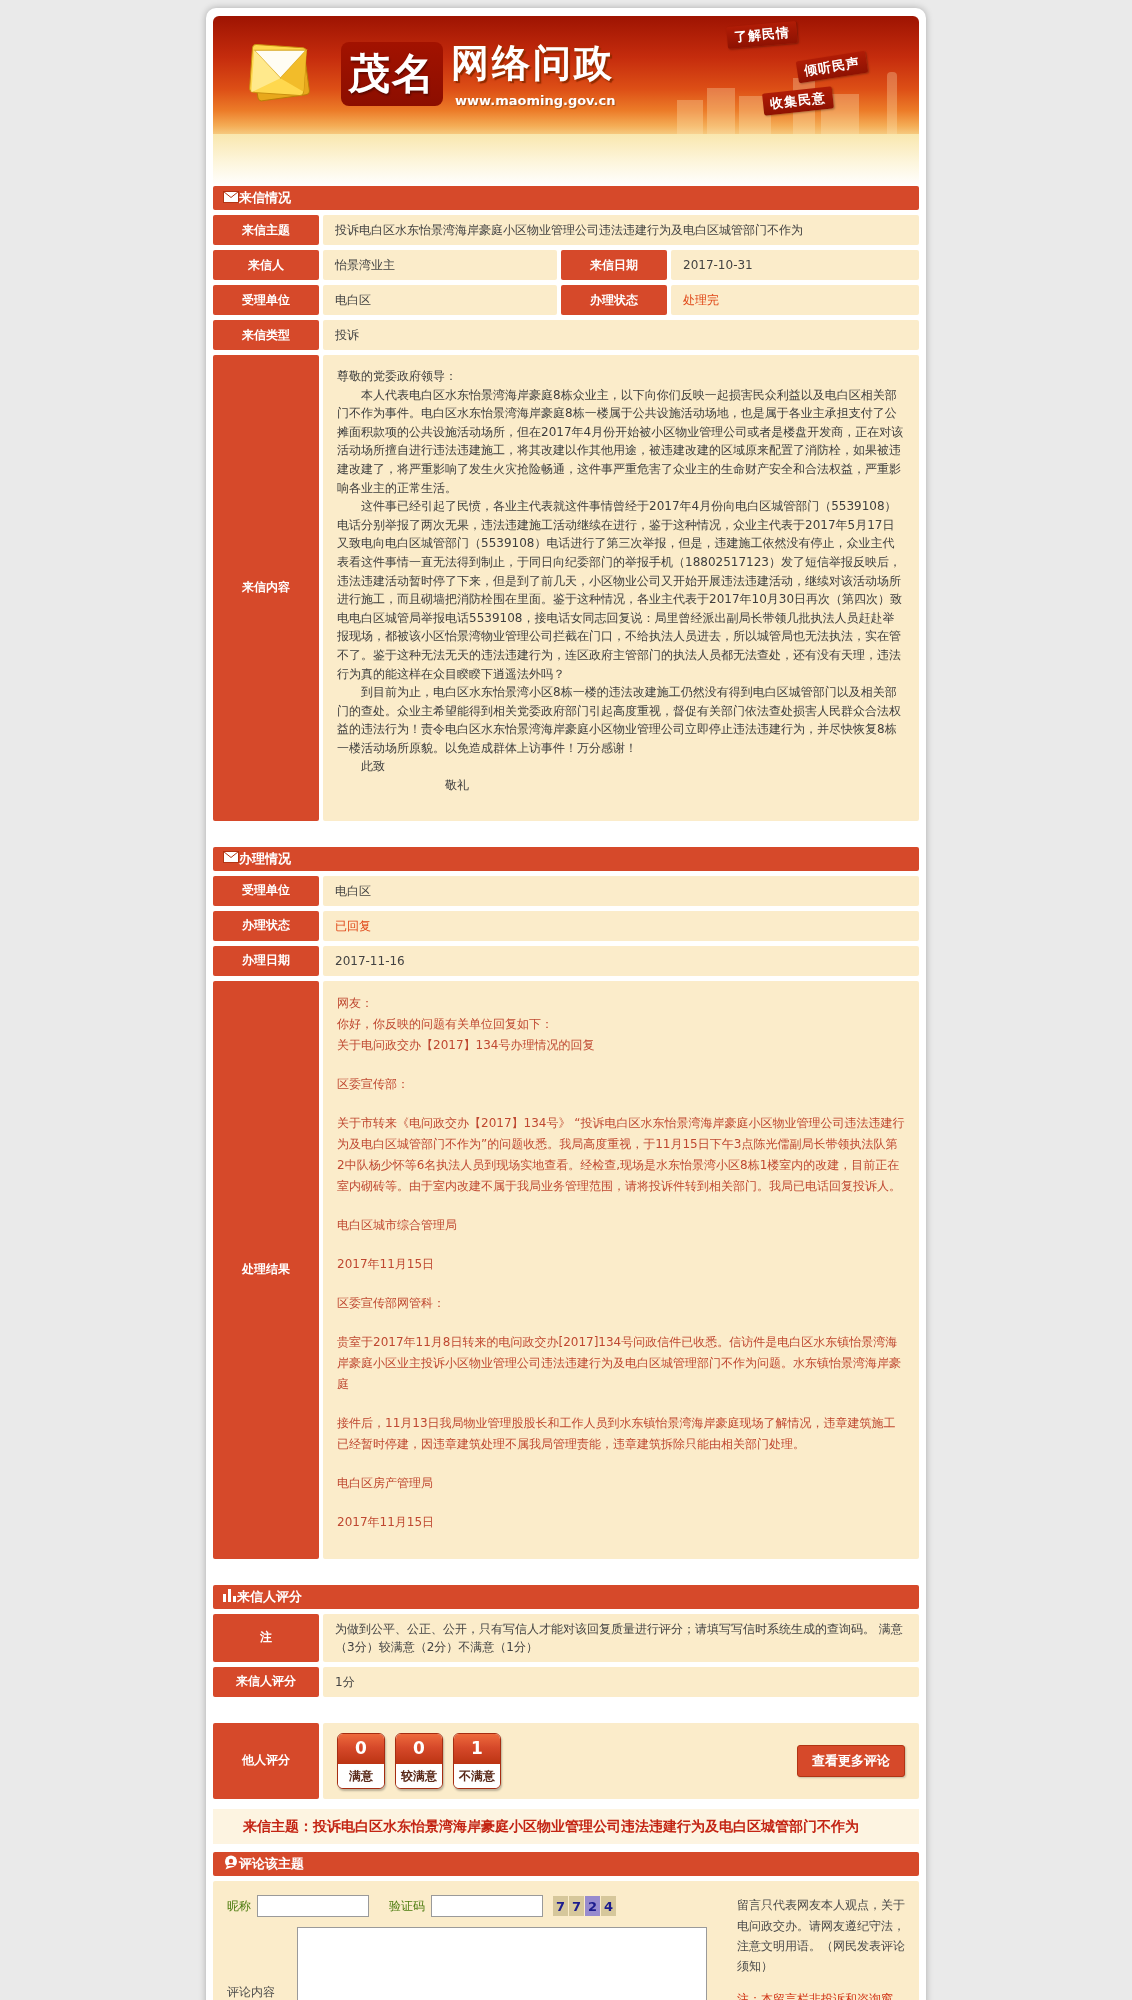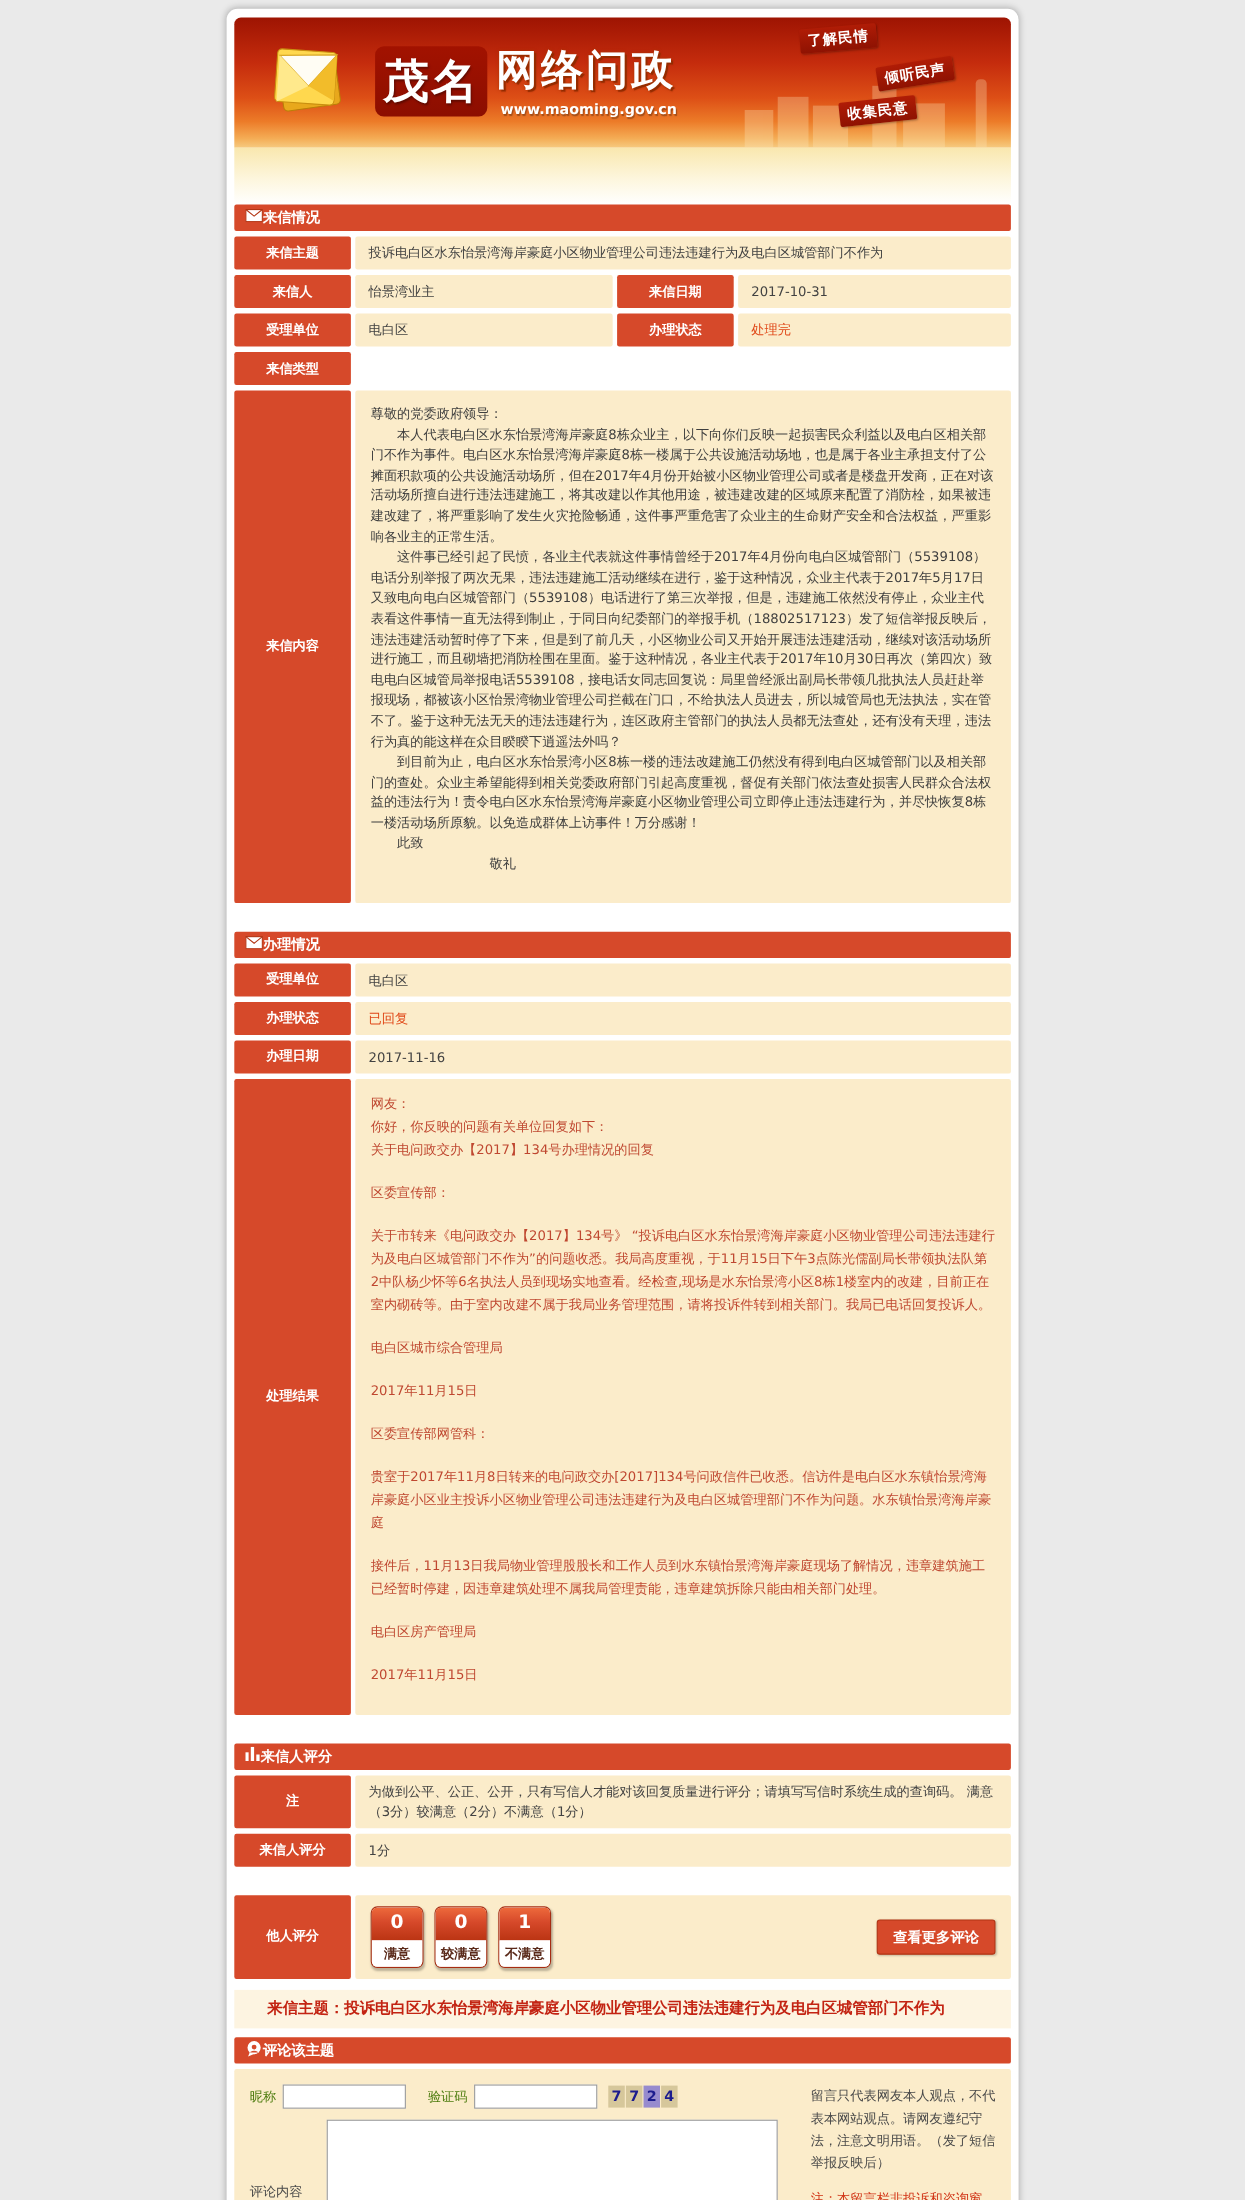--- a/index.html
+++ b/index.html
@@ -187,20 +187,21 @@
 
   <div class="row">
     <div class="lab">受理单位</div>
     <div class="val">电白区</div>
     <div class="lab">办理状态</div>
     <div class="val val2 red-status">处理完</div>
   </div>
 
   <div class="row">
     <div class="lab">来信类型</div>
+    <div class="val">投诉</div>
   </div>
 
   <div class="row">
     <div class="lab">来信内容</div>
     <div class="val block-val letter">
       <p>尊敬的党委政府领导：</p>
       <p class="ind">本人代表电白区水东怡景湾海岸豪庭8栋众业主，以下向你们反映一起损害民众利益以及电白区相关部门不作为事件。电白区水东怡景湾海岸豪庭8栋一楼属于公共设施活动场地，也是属于各业主承担支付了公摊面积款项的公共设施活动场所，但在2017年4月份开始被小区物业管理公司或者是楼盘开发商，正在对该活动场所擅自进行违法违建施工，将其改建以作其他用途，被违建改建的区域原来配置了消防栓，如果被违建改建了，将严重影响了发生火灾抢险畅通，这件事严重危害了众业主的生命财产安全和合法权益，严重影响各业主的正常生活。</p>
       <p class="ind">这件事已经引起了民愤，各业主代表就这件事情曾经于2017年4月份向电白区城管部门（5539108）电话分别举报了两次无果，违法违建施工活动继续在进行，鉴于这种情况，众业主代表于2017年5月17日又致电向电白区城管部门（5539108）电话进行了第三次举报，但是，违建施工依然没有停止，众业主代表看这件事情一直无法得到制止，于同日向纪委部门的举报手机（18802517123）发了短信举报反映后，违法违建活动暂时停了下来，但是到了前几天，小区物业公司又开始开展违法违建活动，继续对该活动场所进行施工，而且砌墙把消防栓围在里面。鉴于这种情况，各业主代表于2017年10月30日再次（第四次）致电电白区城管局举报电话5539108，接电话女同志回复说：局里曾经派出副局长带领几批执法人员赶赴举报现场，都被该小区怡景湾物业管理公司拦截在门口，不给执法人员进去，所以城管局也无法执法，实在管不了。鉴于这种无法无天的违法违建行为，连区政府主管部门的执法人员都无法查处，还有没有天理，违法行为真的能这样在众目睽睽下逍遥法外吗？</p>
       <p class="ind">到目前为止，电白区水东怡景湾小区8栋一楼的违法改建施工仍然没有得到电白区城管部门以及相关部门的查处。众业主希望能得到相关党委政府部门引起高度重视，督促有关部门依法查处损害人民群众合法权益的违法行为！责令电白区水东怡景湾海岸豪庭小区物业管理公司立即停止违法违建行为，并尽快恢复8栋一楼活动场所原貌。以免造成群体上访事件！万分感谢！</p>
       <p class="ind">此致</p>
@@ -325,19 +326,19 @@
       </div>
       <div class="fr2">
         <div class="ta-label">
           <div>评论内容</div>
 
         </div>
         <textarea class="cm-ta" style=""></textarea>
       </div>
     </div>
     <div class="form-right">
-      <div>留言只代表网友本人观点，不代表本网站观点。请网友遵纪守法，注意文明用语。（发了短信举报反映后）</div>
+      <div>留言只代表网友本人观点，关于电问政交办。请网友遵纪守法，注意文明用语。（网民发表评论须知）</div>
       <div class="side-warn">注：本留言栏非投诉和咨询窗口，如需投诉咨询请点击党政领导信箱、局长信箱、县区信箱。</div>
 
     </div>
   </div>
 
 </div>
 
 </body></html>

